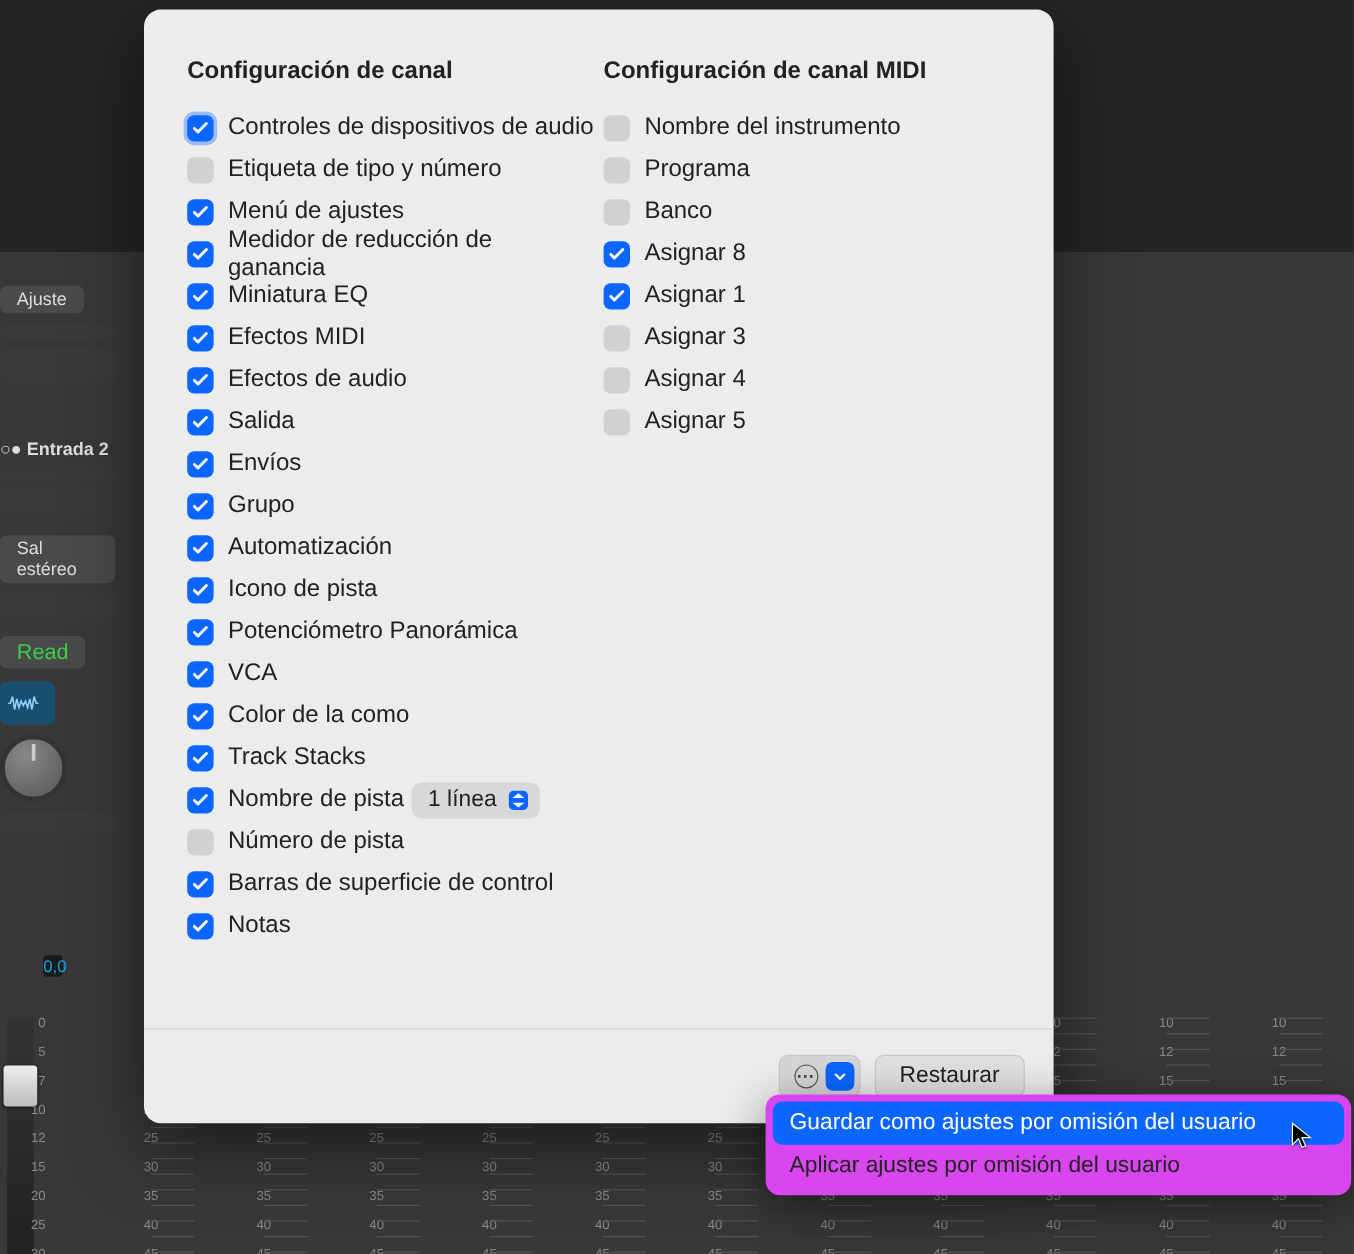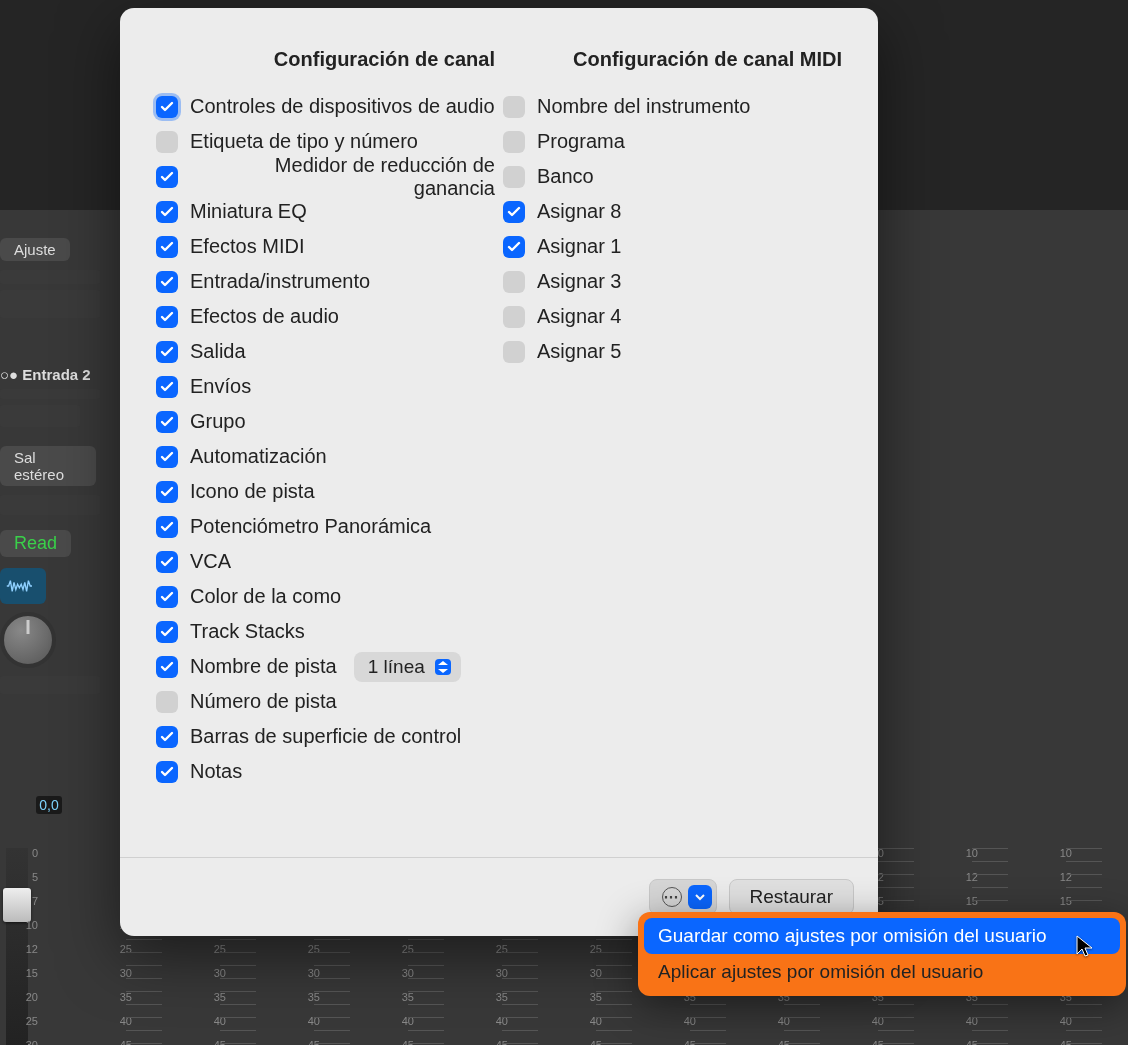--- a/index.html
+++ b/index.html
@@ -22,54 +22,54 @@
   .read{color:#3ad04a;font-size:18px;}
   .wave-icon{
     width:46px;height:36px;background:#184f6e;border-radius:6px;margin:8px 0;
     display:flex;align-items:center;justify-content:center;color:#9ad;font-size:12px;
   }
   .knob{
     width:48px;height:48px;border-radius:50%;background:radial-gradient(circle at 35% 30%,#888,#555);
     border:4px solid #333;margin:8px 0;position:relative;
   }
   .knob::after{content:"";position:absolute;left:50%;top:4px;width:3px;height:14px;background:#ccc;transform:translateX(-50%);}
-  .level-strip{position:absolute;left:36px;top:796px;width:26px;height:18px;background:#1a1a1a;color:#7dd3fc;font-size:14px;text-align:center;line-height:18px;border-radius:3px;}
+  .level-strip{position:absolute;left:36px;top:796px;width:16px;height:18px;background:#1a1a1a;color:#0ea5e9;font-size:14px;text-align:center;line-height:18px;border-radius:3px;}
   .meters{
     position:absolute;left:0;top:848px;width:1128px;height:200px;display:flex;
   }
   .meter{
     width:94px;height:200px;position:relative;color:#888;font-size:11px;
   }
   .scale{position:absolute;right:56px;top:0;text-align:right;line-height:1;}
   .scale div{height:24px;}
   .fader{position:absolute;left:6px;top:0;width:22px;height:200px;background:linear-gradient(to bottom,#333,#222);}
   .fader .handle{position:absolute;left:-3px;top:40px;width:28px;height:34px;background:linear-gradient(#eee,#bbb);border-radius:3px;box-shadow:0 1px 3px rgba(0,0,0,.6);}
   .ticks{position:absolute;left:32px;top:0;width:36px;height:200px;}
   .ticks .t{height:12px;border-top:1px solid #555;}
   
   
   .sheet{
     position:absolute;left:120px;top:8px;width:758px;height:928px;
     background:#ececec;border-radius:14px;box-shadow:0 20px 60px rgba(0,0,0,.5);
     color:#222;display:flex;flex-direction:column;
   }
   .sheet-body{flex:1;display:flex;padding:40px 36px 10px 36px;gap:8px;}
-  .col{flex:1;text-align:right;}
+  .col{flex:1;}
   .col h3{font-size:20px;font-weight:700;margin:0 0 18px 0;}
   .row{display:flex;align-items:center;height:35px;font-size:20px;}
   .chk{
     width:22px;height:22px;border-radius:6px;margin-right:12px;flex:0 0 22px;
     display:flex;align-items:center;justify-content:center;
   }
   .chk.off{background:#d1d1d1;}
   .chk.on{background:#0a66ff;}
   .chk.on.focus{box-shadow:0 0 0 3px rgba(10,102,255,.35);}
   .chk svg{width:14px;height:14px;}
   .sel{
-    margin-left:17px;background:#d8d8d8;border-radius:8px;padding:4px 10px 4px 14px;
+    margin-left:6px;background:#d8d8d8;border-radius:8px;padding:4px 10px 4px 14px;
     font-size:19px;display:flex;align-items:center;gap:10px;
   }
   .sel .caret{width:16px;height:16px;background:#0a66ff;border-radius:4px;position:relative;}
   .sel .caret::before,.sel .caret::after{content:"";position:absolute;left:3px;width:0;height:0;border-left:5px solid transparent;border-right:5px solid transparent;}
   .sel .caret::before{top:2px;border-bottom:4px solid #fff;}
   .sel .caret::after{bottom:2px;border-top:4px solid #fff;}
   .sheet-foot{
     height:78px;border-top:1px solid #d0d0d0;display:flex;align-items:center;justify-content:flex-end;
     padding:0 24px;gap:12px;
   }
@@ -79,21 +79,21 @@
   }
   .more-btn .dots{letter-spacing:1px;font-weight:700;color:#444;font-size:15px;border:1.5px solid #555;border-radius:50%;width:18px;height:18px;display:flex;align-items:center;justify-content:center;}
   .more-btn .dd{width:24px;height:24px;background:#0a66ff;border-radius:6px;display:flex;align-items:center;justify-content:center;}
   .more-btn .dd svg{width:12px;height:12px;}
   .btn{
     height:34px;border-radius:8px;background:#e0e0e0;border:1px solid #c8c8c8;
     padding:0 20px;font-size:19px;display:flex;align-items:center;color:#222;
   }
   
   .menu{
-    position:absolute;left:638px;top:912px;width:476px;background:#f97316;border-radius:12px;
+    position:absolute;left:638px;top:912px;width:476px;background:#d946ef;border-radius:12px;
     box-shadow:0 10px 40px rgba(0,0,0,.45);padding:6px;z-index:5;
   }
   .menu-item{
     height:36px;border-radius:8px;padding:0 14px;font-size:19px;display:flex;align-items:center;color:#222;
   }
   .menu-item.hl{background:#0a66ff;color:#fff;}
   .cursor{position:absolute;left:1074px;top:934px;z-index:10;}
   .cursor svg{width:24px;height:24px;filter:drop-shadow(0 1px 1px rgba(0,0,0,.5));}
 </style>
 </head>
@@ -500,45 +500,45 @@
           <div class="row">
             <span class="chk off"></span>
             <span>Etiqueta de tipo y número</span>
           </div>
           <div class="row">
             <span class="chk on">
               <svg viewBox="0 0 14 14">
                 <path d="M2 7l3 3 7-7" fill="none" stroke="#fff" stroke-width="2.4" stroke-linecap="round" stroke-linejoin="round"></path>
               </svg>
             </span>
+            <span>Menú de ajustes</span>
+          </div>
+          <div class="row">
+            <span class="chk on">
+              <svg viewBox="0 0 14 14">
+                <path d="M2 7l3 3 7-7" fill="none" stroke="#fff" stroke-width="2.4" stroke-linecap="round" stroke-linejoin="round"></path>
+              </svg>
+            </span>
             <span>Medidor de reducción de ganancia</span>
           </div>
           <div class="row">
             <span class="chk on">
               <svg viewBox="0 0 14 14">
                 <path d="M2 7l3 3 7-7" fill="none" stroke="#fff" stroke-width="2.4" stroke-linecap="round" stroke-linejoin="round"></path>
               </svg>
             </span>
             <span>Miniatura EQ</span>
           </div>
           <div class="row">
             <span class="chk on">
               <svg viewBox="0 0 14 14">
                 <path d="M2 7l3 3 7-7" fill="none" stroke="#fff" stroke-width="2.4" stroke-linecap="round" stroke-linejoin="round"></path>
               </svg>
             </span>
             <span>Efectos MIDI</span>
-          </div>
-          <div class="row">
-            <span class="chk on">
-              <svg viewBox="0 0 14 14">
-                <path d="M2 7l3 3 7-7" fill="none" stroke="#fff" stroke-width="2.4" stroke-linecap="round" stroke-linejoin="round"></path>
-              </svg>
-            </span>
-            <span>Entrada/instrumento</span>
           </div>
           <div class="row">
             <span class="chk on">
               <svg viewBox="0 0 14 14">
                 <path d="M2 7l3 3 7-7" fill="none" stroke="#fff" stroke-width="2.4" stroke-linecap="round" stroke-linejoin="round"></path>
               </svg>
             </span>
             <span>Efectos de audio</span>
           </div>
           <div class="row">

